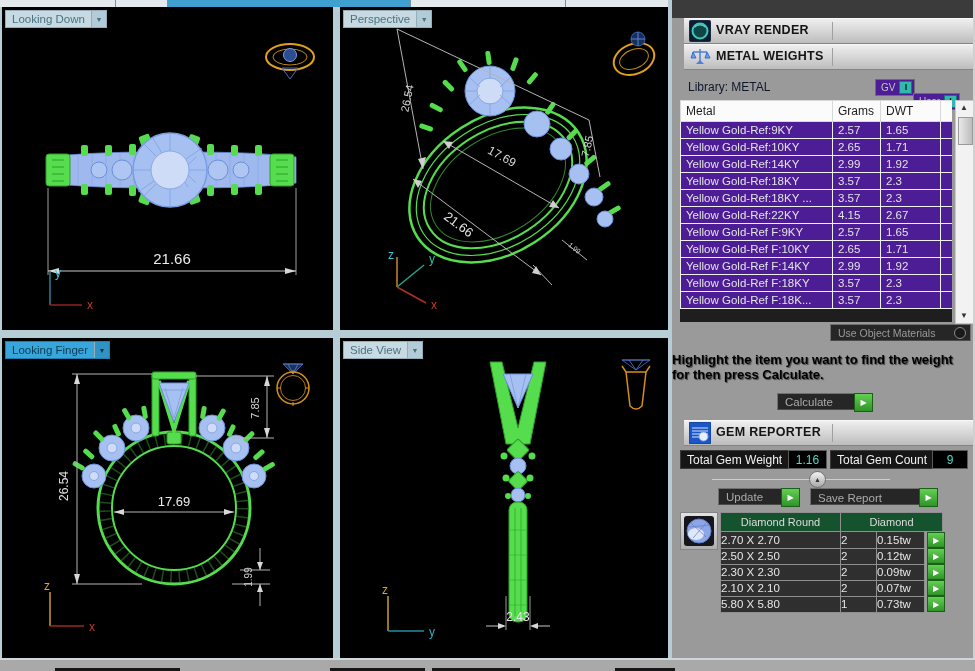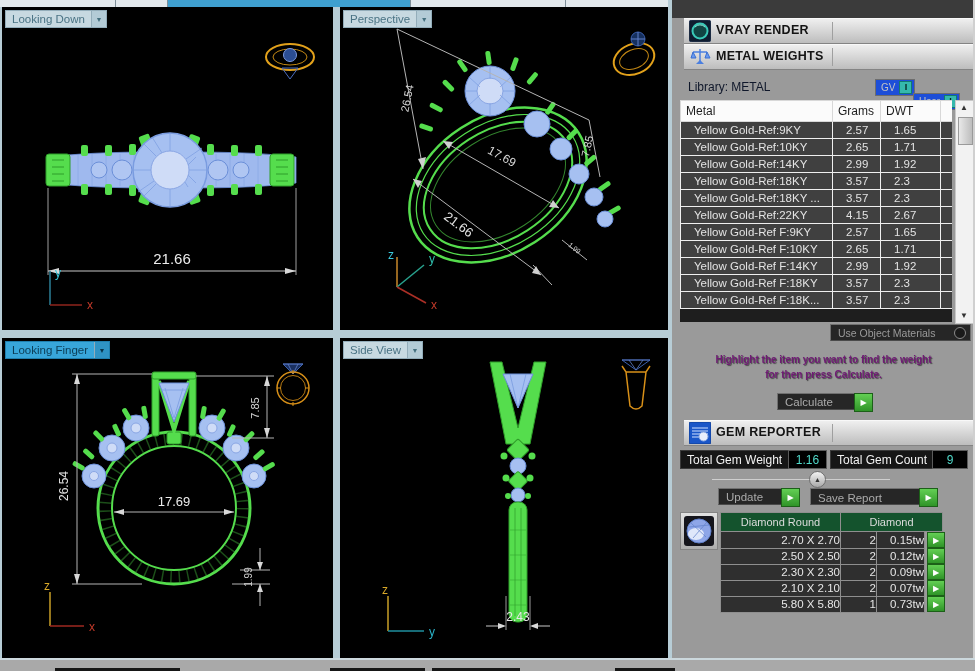--- a/index.html
+++ b/index.html
@@ -28,54 +28,54 @@
   #panel .topstrip{left:0;top:0;width:303px;height:18px;background:#3b3b3b;}
   .hdr{left:12px;width:329px;height:24px;background:linear-gradient(#efefef,#bdbdbd);
        border-top:1px solid #f8f8f8;border-bottom:1px solid #848484;}
   .hdr .mid{position:absolute;left:148px;top:3px;width:1px;height:18px;background:#9f9f9f;}
   .hdr-title{position:absolute;left:32px;top:4px;font-size:12.5px;font-weight:bold;color:#141414;letter-spacing:.3px;}
   .hdr-icon{position:absolute;left:5px;top:1px;width:22px;height:22px;}
   .hdr-x{position:absolute;right:6px;top:4px;width:17px;height:15px;background:linear-gradient(#eee,#c6c6c6);
          border:1px solid #888;border-top-color:#fff;border-left-color:#fff;color:#c23323;
          font-size:10px;font-weight:bold;text-align:center;line-height:14px;}
   .liblabel{color:#0f172a;font-size:12px;}
-  .minibtn{position:absolute;height:15px;background:#1d4ed8;border:1px solid #6d6d6d;color:#c3c3c3;
+  .minibtn{position:absolute;height:15px;background:#4c1d95;border:1px solid #6d6d6d;color:#c3c3c3;
            font-size:10px;display:flex;align-items:center;padding:0 2px 0 5px;gap:4px;}
   .ind{width:11px;height:11px;background:#35b8ac;border:1px solid #127a70;color:#06211e;
        font-size:9px;font-weight:bold;text-align:center;line-height:11px;}
   
   #metal-wrap{left:8px;top:100px;width:272px;height:222px;overflow:hidden;background:#1e1e1e;}
   table{border-collapse:collapse;table-layout:fixed;}
   #metal-table{width:272px;}
   #metal-table th{background:#fbfbfb;color:#1d1d1d;font-weight:normal;text-align:left;
                   font-size:12px;height:20px;padding:0 0 0 5px;border:1px solid #d8d8d8;}
-  #metal-table td{background:#404040;color:#e3e3e3;font-size:11.5px;height:16px;
-                  padding:0 0 0 13px;border:1px solid #efefef;white-space:nowrap;overflow:hidden;}
+  #metal-table td{background:#4c1d95;color:#e3e3e3;font-size:11.5px;height:16px;
+                  padding:0 0 0 5px;border:1px solid #efefef;white-space:nowrap;overflow:hidden;}
   
   .sbar{background:#f2f2f2;border:1px solid #c8c8c8;}
   .sbtn{position:absolute;left:0;width:16px;height:14px;color:#333;font-size:8px;text-align:center;line-height:14px;}
   .sthumb{position:absolute;left:2px;width:13px;background:linear-gradient(90deg,#e8e8e8,#bdbdbd);border:1px solid #9a9a9a;}
   
   .btn-dark{position:absolute;background:#262626;border:1px solid #707070;border-bottom-color:#4a4a4a;
             color:#ababab;font-size:11.5px;display:flex;align-items:center;padding-left:7px;}
   .green-btn{background:linear-gradient(#63cf54,#2f9428);border:1px solid #1c6018;color:#fff;
              font-size:8px;display:flex;align-items:center;justify-content:center;}
   .radio{width:10px;height:10px;border:1px solid #8a8a8a;border-radius:50%;background:#1a1a1a;
          position:absolute;right:4px;top:2px;}
-  .hint{color:#701a75;font-weight:bold;font-size:10px;text-align:center;line-height:15px;
+  .hint{color:#000000;font-weight:bold;font-size:13px;text-align:left;line-height:15px;
         text-shadow:1px 1px 1px rgba(0,0,0,.55);}
   
   .lblbox{position:absolute;background:#161616;border:1px solid #3a3a3a;color:#f2f2f2;
           font-size:12px;display:flex;align-items:center;padding-left:6px;}
   .valbox{position:absolute;background:#000;border:1px solid #5a5a5a;color:#4fd8c8;
           font-size:12px;display:flex;align-items:center;justify-content:center;}
   #gem-table{width:222px;}
   #gem-table th{background:#14532d;color:#dcdcdc;font-weight:normal;font-size:11px;height:16px;
                 border:1px solid #8f8f8f;}
-  #gem-table td{background:#2f2f2f;color:#e6e6e6;font-size:11.5px;height:15px;text-align:right;
+  #gem-table td{background:#2f2f2f;color:#e6e6e6;font-size:11.5px;height:15px;text-align:left;
                 border:1px solid #8f8f8f;padding:0;}
   #gem-table td.arrow-cell{background:#9a9a9a;border:none;}
   #gem-table td.arrow-cell .green-btn{width:16px;height:14px;margin-left:2px;}
   .slider-line{position:absolute;height:1px;background:#cfcfcf;}
   .slider-handle{position:absolute;width:15px;height:15px;border-radius:50%;
                  background:linear-gradient(#f2f2f2,#a8a8a8);border:1px solid #6f6f6f;
                  color:#333;font-size:7px;text-align:center;line-height:15px;}
   #bottomstrip{left:0;top:658px;width:975px;height:13px;background:#a9a9a9;border-top:2px solid #ccd8dd;}
   #bottomstrip .seg{position:absolute;bottom:0;height:5px;background:#161616;}
 </style>

